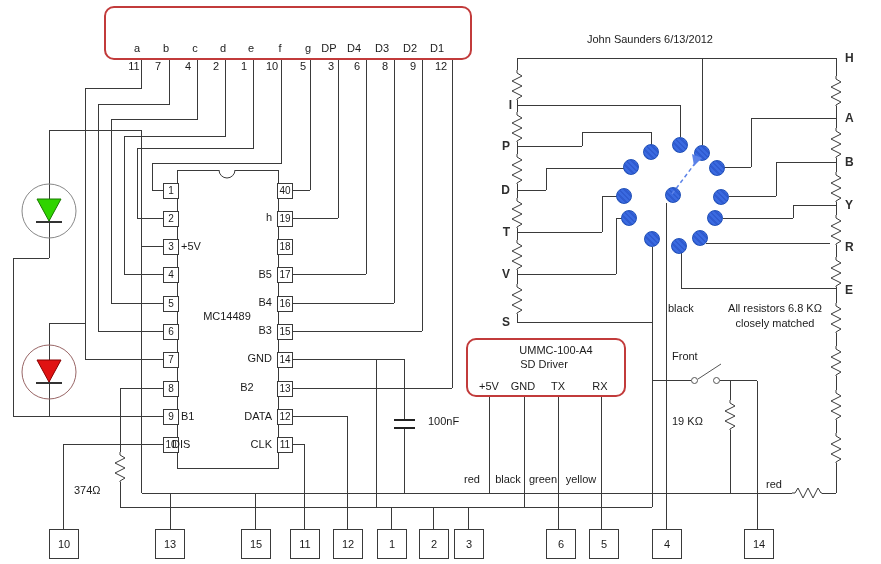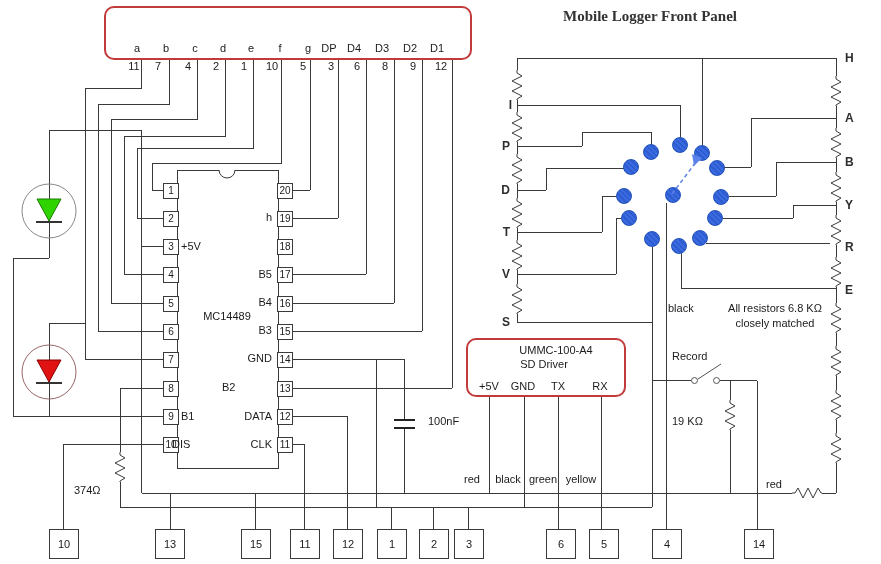--- a/index.html
+++ b/index.html
@@ -217,56 +217,56 @@
   <div class="t c" style="left:206px;top:60px;width:20px">2</div>
   <div class="t c" style="left:234px;top:60px;width:20px">1</div>
   <div class="t c" style="left:262px;top:60px;width:20px">10</div>
   <div class="t c" style="left:293px;top:60px;width:20px">5</div>
   <div class="t c" style="left:321px;top:60px;width:20px">3</div>
   <div class="t c" style="left:347px;top:60px;width:20px">6</div>
   <div class="t c" style="left:375px;top:60px;width:20px">8</div>
   <div class="t c" style="left:403px;top:60px;width:20px">9</div>
   <div class="t c" style="left:431px;top:60px;width:20px">12</div>
 
-  <div class="t c" style="left:545px;top:8px;width:210px;font-family:'Liberation Serif',serif;font-weight:bold;font-size:15px;color:#333">Mobile Logger Front Panel</div>
+  <div class="t c" style="left:545px;top:33px;width:210px;color:#222">John Saunders 6/13/2012</div>
 
   <div style="position:absolute;left:177px;top:170px;width:100px;height:297px;border:1px solid #3a3a3a;background:#fff"></div>
   <svg style="left:219px;top:169px" width="16" height="9">
       <path d="M0,1 A8,8 0 0 0 16,1" fill="#fff" stroke="#3a3a3a"></path>
     </svg>
   <div class="t c" style="left:192px;top:310px;width:70px">MC14489</div>
   <div class="pinbox" style="left:163px;top:183px">1</div>
   <div class="pinbox" style="left:163px;top:211px">2</div>
   <div class="pinbox" style="left:163px;top:239px">3</div>
   <div class="pinbox" style="left:163px;top:267px">4</div>
   <div class="pinbox" style="left:163px;top:296px">5</div>
   <div class="pinbox" style="left:163px;top:324px">6</div>
   <div class="pinbox" style="left:163px;top:352px">7</div>
   <div class="pinbox" style="left:163px;top:381px">8</div>
   <div class="pinbox" style="left:163px;top:409px">9</div>
   <div class="pinbox" style="left:163px;top:437px">10</div>
-  <div class="pinbox" style="left:277px;top:183px">20</div>
+  <div class="pinbox" style="left:277px;top:183px">40</div>
   <div class="pinbox" style="left:277px;top:211px">19</div>
   <div class="pinbox" style="left:277px;top:239px">18</div>
   <div class="pinbox" style="left:277px;top:267px">17</div>
   <div class="pinbox" style="left:277px;top:296px">16</div>
   <div class="pinbox" style="left:277px;top:324px">15</div>
   <div class="pinbox" style="left:277px;top:352px">14</div>
   <div class="pinbox" style="left:277px;top:381px">13</div>
   <div class="pinbox" style="left:277px;top:409px">12</div>
   <div class="pinbox" style="left:277px;top:437px">11</div>
   <div class="t" style="left:181px;top:240px">+5V</div>
   <div class="t" style="left:181px;top:410px">B1</div>
   <div class="t" style="left:172px;top:438px">DIS</div>
   <div class="t" style="left:222px;top:211px;width:50px;text-align:right">h</div>
   <div class="t" style="left:222px;top:268px;width:50px;text-align:right">B5</div>
   <div class="t" style="left:222px;top:296px;width:50px;text-align:right">B4</div>
   <div class="t" style="left:222px;top:324px;width:50px;text-align:right">B3</div>
   <div class="t" style="left:222px;top:352px;width:50px;text-align:right">GND</div>
-  <div class="t" style="left:222px;top:381px;width:50px;text-align:left">B2</div>
+  <div class="t" style="left:222px;top:381px;width:50px;text-align:center">B2</div>
   <div class="t" style="left:222px;top:410px;width:50px;text-align:right">DATA</div>
   <div class="t" style="left:222px;top:438px;width:50px;text-align:right">CLK</div>
 
   <svg style="left:21px;top:183px" width="56" height="56">
     <circle cx="28" cy="28" r="27" fill="none" stroke="#888"></circle>
     <polygon points="16,16 40,16 28,38" fill="#2fd400" stroke="#1a7a00"></polygon>
     <line x1="15" y1="39" x2="41" y2="39" stroke="#333" stroke-width="2"></line>
   </svg>
   <svg style="left:21px;top:344px" width="56" height="56">
     <circle cx="28" cy="28" r="27" fill="none" stroke="#996666"></circle>
@@ -317,21 +317,21 @@
   <div class="dot" style="left:692px;top:230px"></div>
   <div class="dot" style="left:665px;top:187px"></div>
   <svg style="left:664px;top:150px" width="44" height="48">
     <line x1="8" y1="44" x2="32" y2="12" stroke="#5b82e8" stroke-width="1.5" stroke-dasharray="4,3"></line>
     <polygon points="28,4 38,8 30,16" fill="#5b82e8"></polygon>
   </svg>
 
   <div class="t" style="left:668px;top:302px">black</div>
   <div class="t c" style="left:710px;top:302px;width:130px">All resistors 6.8 KΩ</div>
   <div class="t c" style="left:710px;top:317px;width:130px">closely matched</div>
-  <div class="t" style="left:672px;top:350px">Record</div>
+  <div class="t" style="left:672px;top:350px">Front</div>
   <div class="term" style="left:691px;top:377px"></div>
   <div class="term" style="left:713px;top:377px"></div>
   <svg style="left:694px;top:360px" width="30" height="22">
       <line x1="4" y1="19" x2="27" y2="4" stroke="#555"></line>
     </svg>
   <div class="t" style="left:672px;top:415px">19 KΩ</div>
   <div class="t" style="left:766px;top:478px">red</div>
 
   <div class="nbox" style="left:49px;top:529px">10</div>
   <div class="nbox" style="left:155px;top:529px">13</div>

